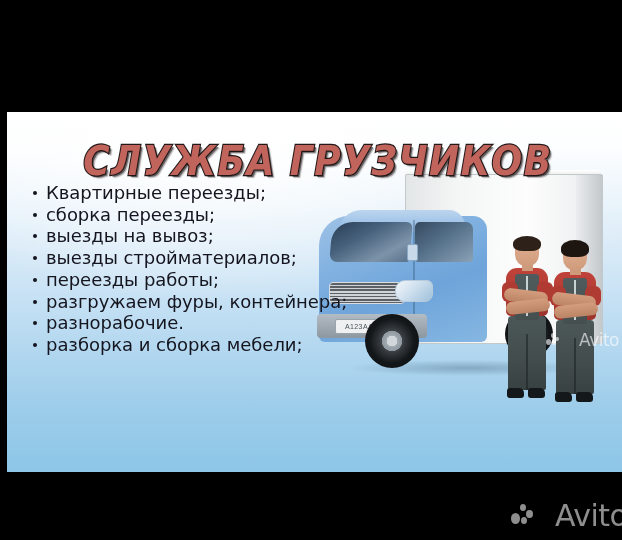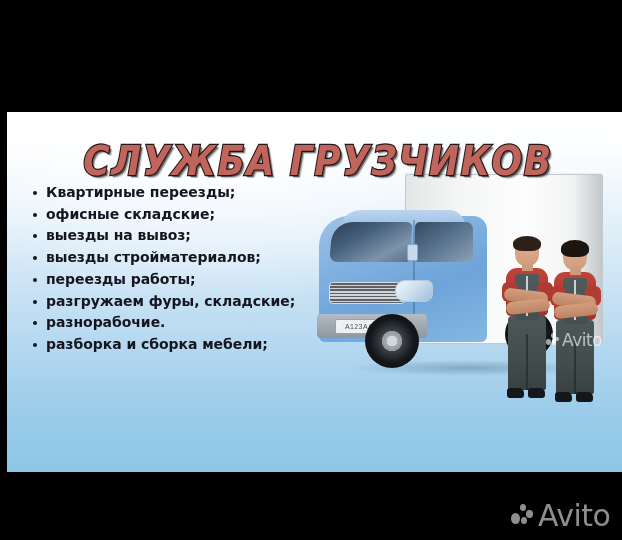--- a/index.html
+++ b/index.html
@@ -86,22 +86,22 @@
     margin: 0;
     padding: 0;
     list-style: none;
     z-index: 5;
   }
   #services li {
     position: relative;
     padding-left: 15px;
     margin: 0 0 0.5px 0;
     font-family: "DejaVu Sans", sans-serif;
-    font-size: 14px;
-    font-weight: 700;
+    font-size: 18px;
+    font-weight: 400;
     line-height: 21.2px;
     color: #15151f;
     white-space: nowrap;
     letter-spacing: -0.05px;
   }
   #services li::before {
     content: "";
     position: absolute;
     left: 2px;
     top: 9px;
@@ -374,20 +374,21 @@
   .boot-l { left: 6px; }
   .boot-r { left: 27px; }
 
   
   .wm {
     position: absolute;
     display: flex;
     align-items: center;
     z-index: 8;
     pointer-events: none;
+    gap: 17px;
   }
   .wm-inner {
     left: 546px;
     top: 330px;
     opacity: 0.62;
   }
   .wm-bottom {
     left: 511px;
     top: 498px;
   }
@@ -490,25 +491,25 @@
         <span class="neck"></span>
         <span class="head"></span>
         <span class="hair hair-dark"></span>
       </div>
     </div>
 
     <div id="headline">СЛУЖБА ГРУЗЧИКОВ</div>
 
     <ul id="services">
       <li>Квартирные переезды;</li>
-      <li>офисные складские;</li>
+      <li>сборка переезды;</li>
       <li>выезды на вывоз;</li>
       <li>выезды стройматериалов;</li>
       <li>переезды работы;</li>
-      <li>разгружаем фуры, складские;</li>
+      <li>разгружаем фуры, контейнера;</li>
       <li>разнорабочие.</li>
       <li>разборка и сборка мебели;</li>
     </ul>
 
   </div>
 
   <div class="bar bar-bottom"></div>
 
   <div class="wm wm-inner">
     <span class="wm-mark">

